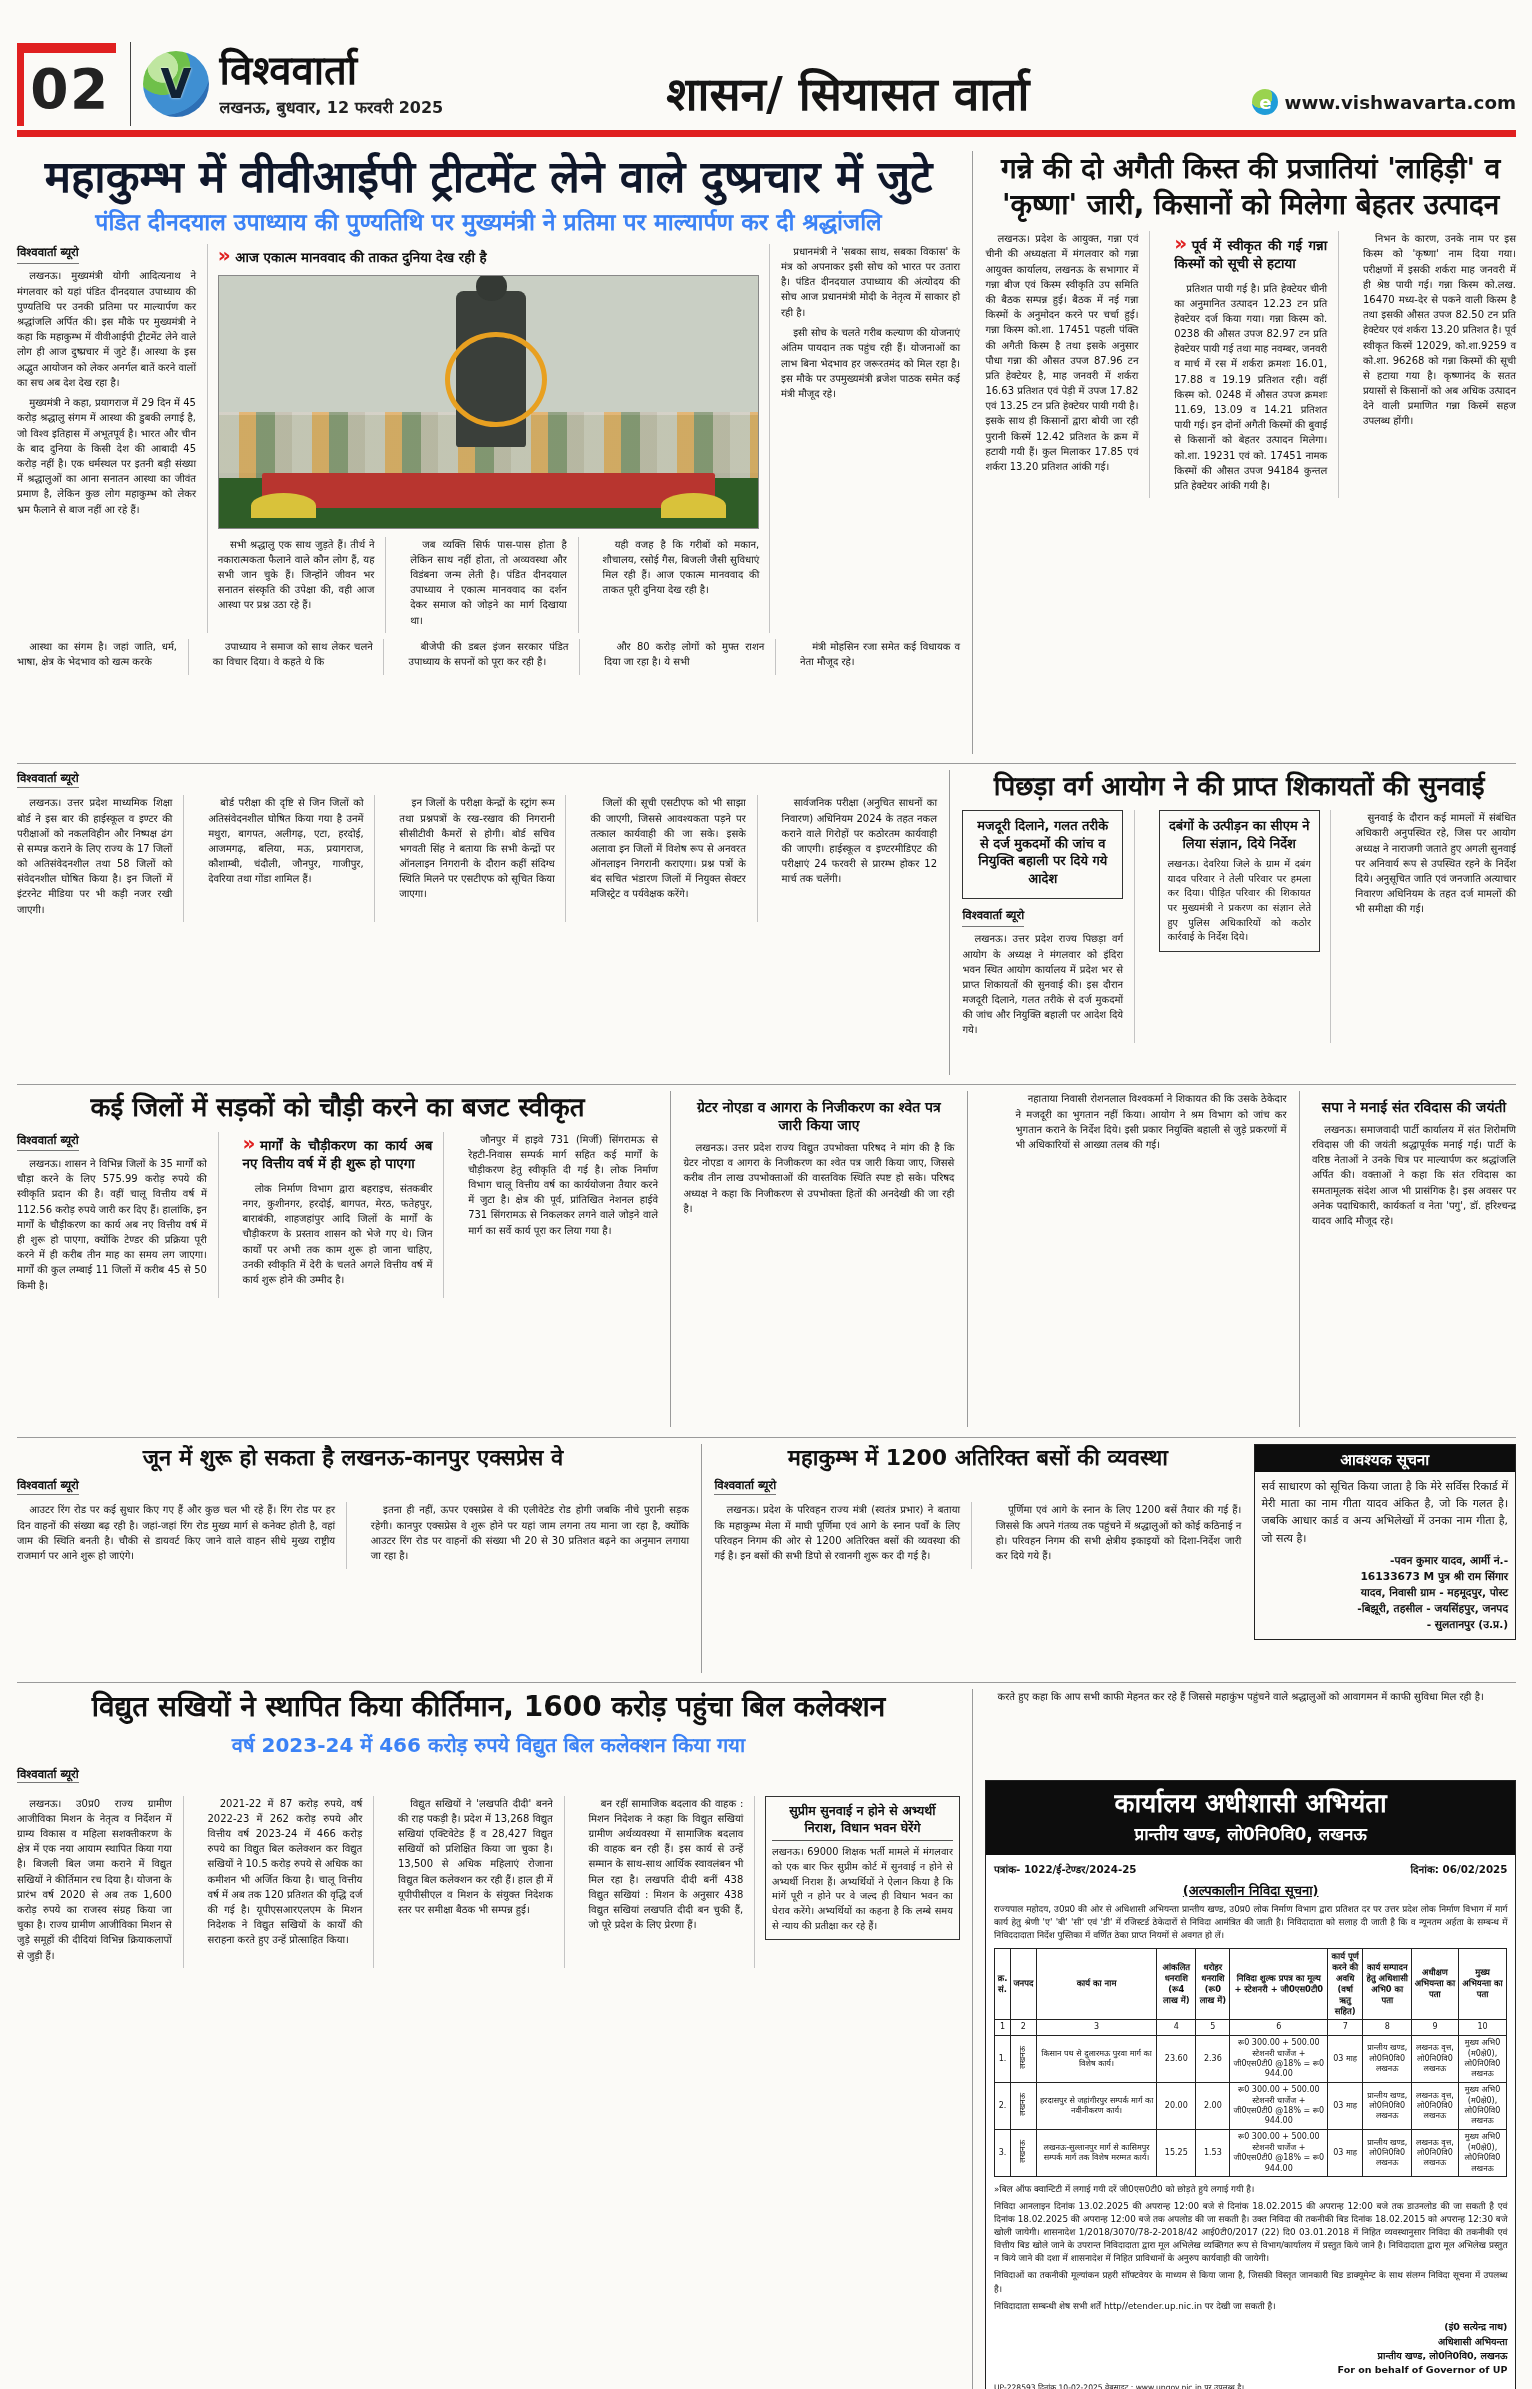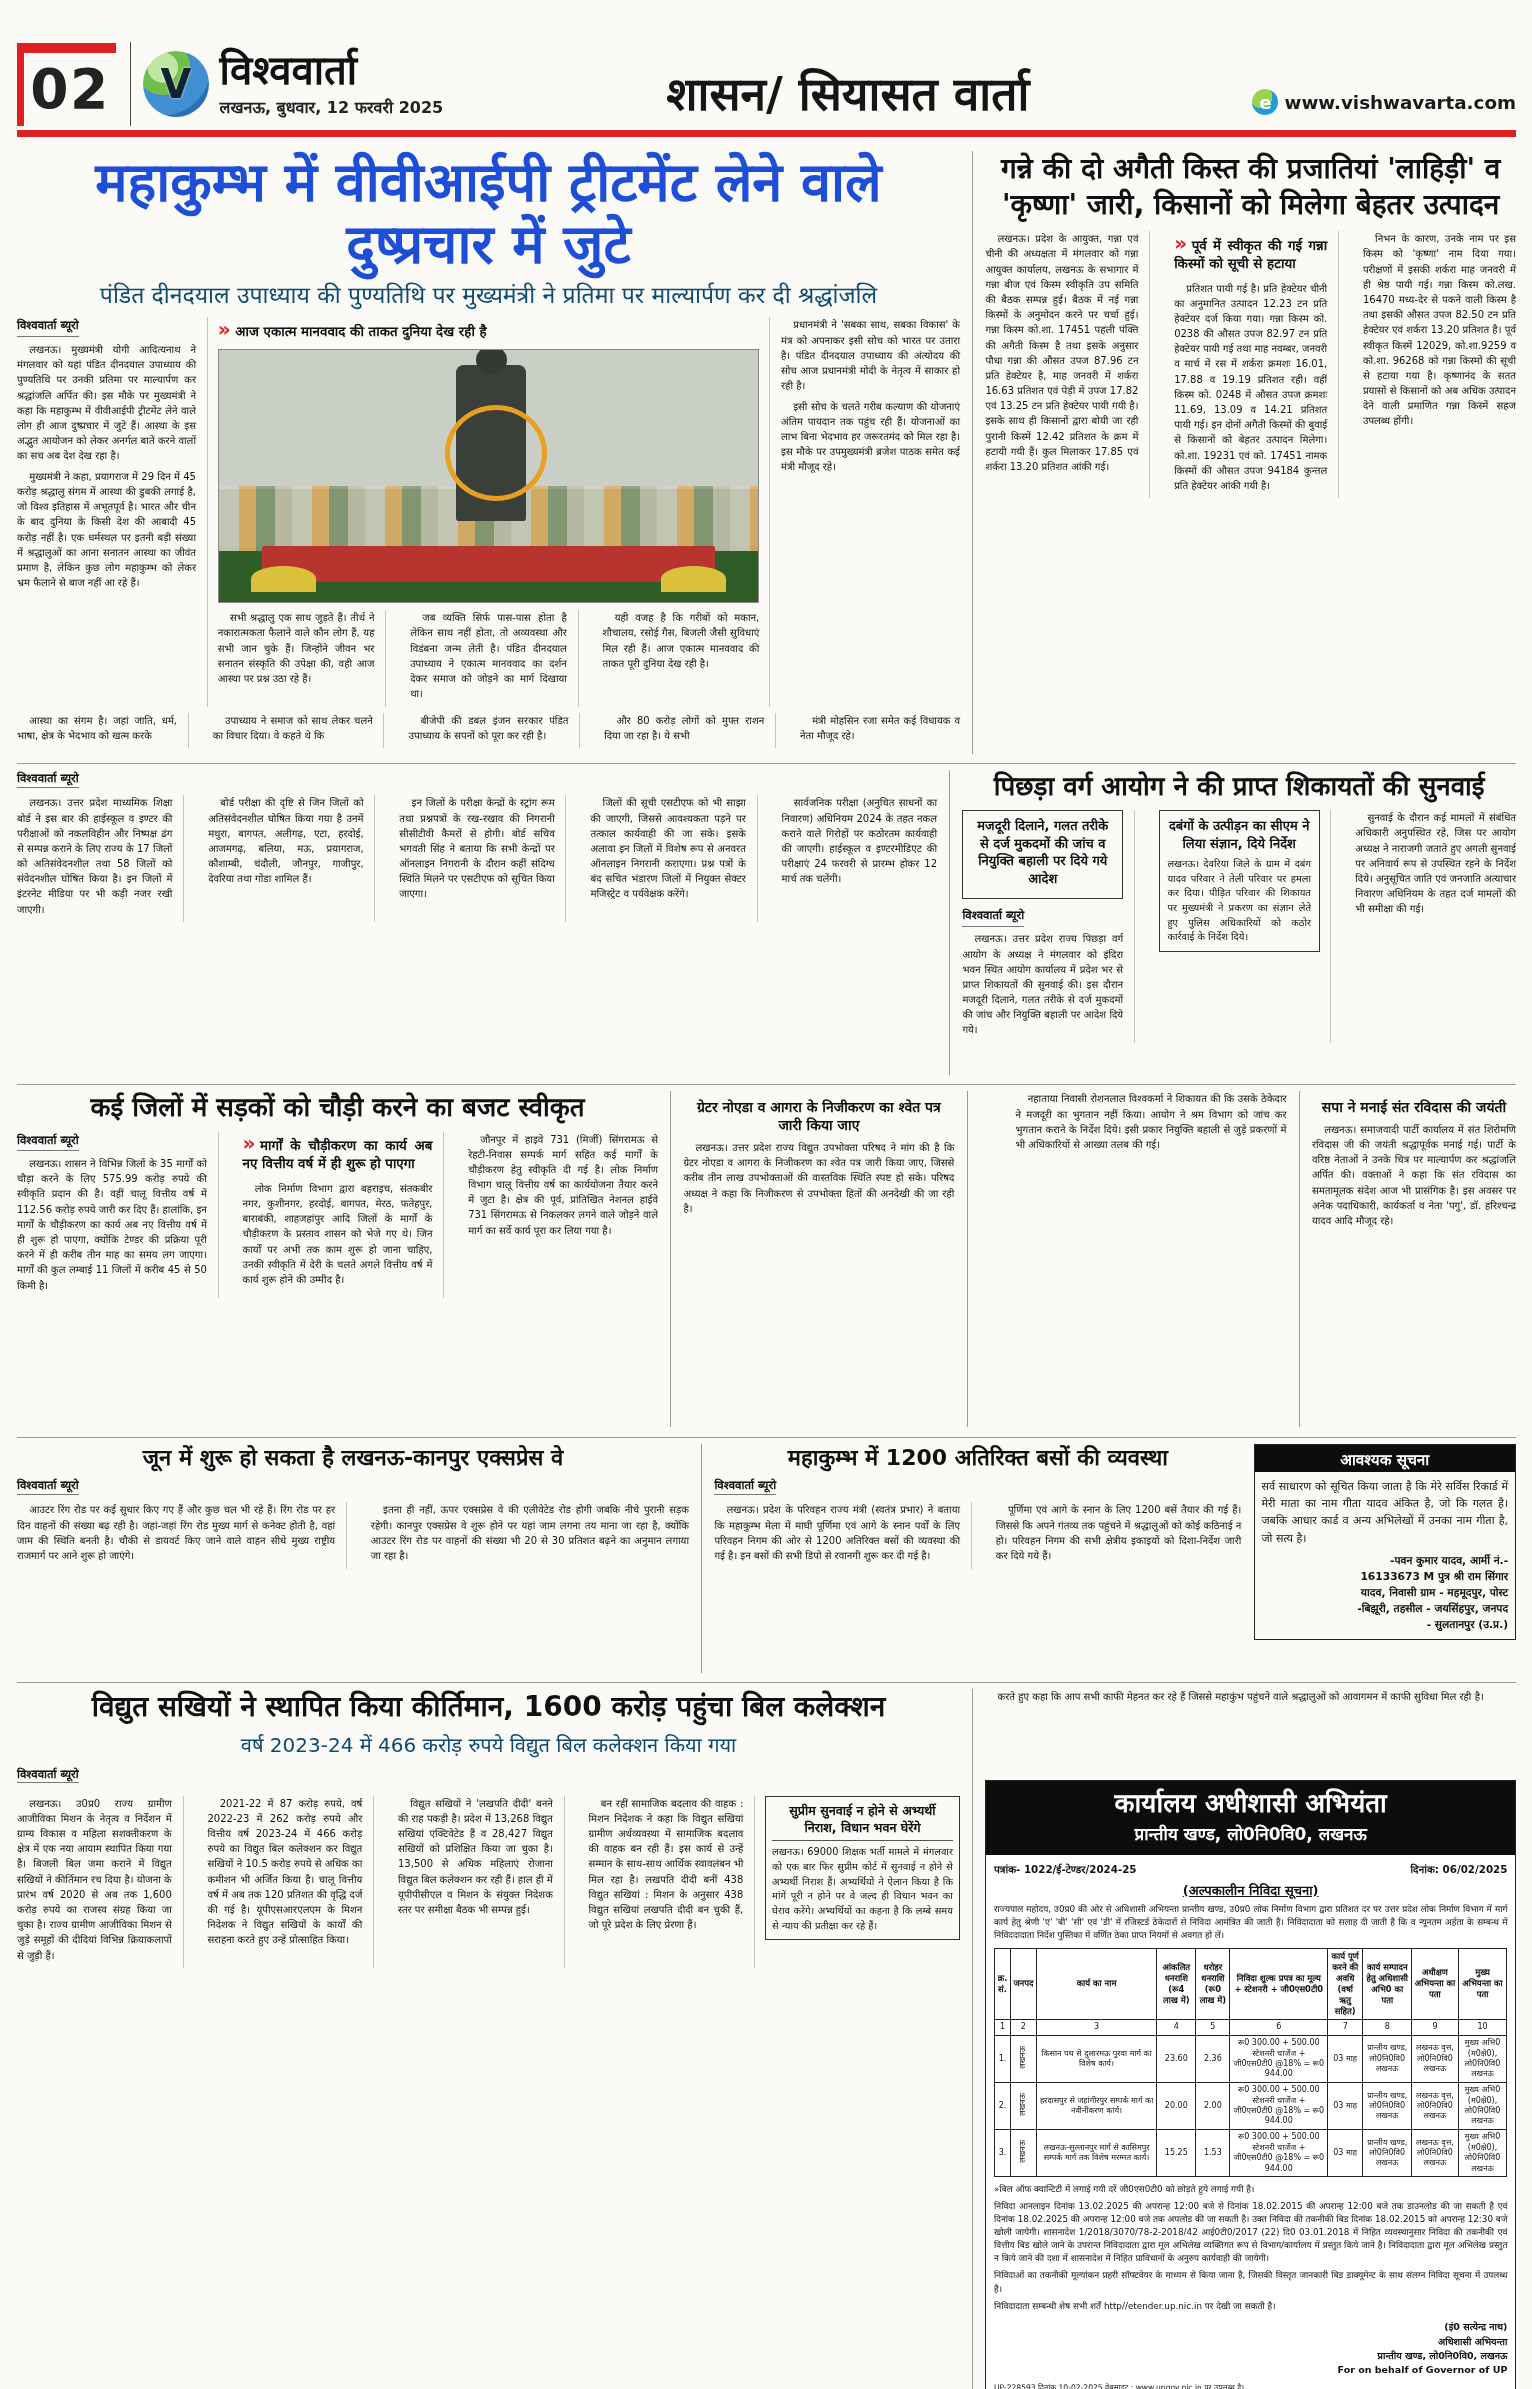--- a/index.html
+++ b/index.html
@@ -32,22 +32,22 @@
     width:26px;height:26px;border-radius:50%;
     background:radial-gradient(circle at 35% 30%,#9ad34f 0 45%,#1f9cd8 46% 100%);
     color:#fff;display:flex;align-items:center;justify-content:center;font-size:18.3px;font-weight:bold;
   }
   .red-rule{height:6.9px;background:#e02020;margin:4.6px 0 7.6px 0;}
   
   .band{display:flex;gap:12.2px;border-bottom:1.1px solid #9a9a9a;padding:6.1px 0 9.2px 0;}
   .band:last-of-type{border-bottom:none;}
   .story{min-width:0;}
   .vsep{border-left:1.1px solid #9a9a9a;padding-left:12.2px;}
-  h1.hl-xxl{font-size:54px;line-height:1.15;margin:1.5px 0 4.6px 0;text-align:center;font-weight:bold;color:#1d4ed8;}
-  h2.sub{font-size:23px;line-height:1.25;margin:0 0 7.6px 0;text-align:center;font-weight:normal;color:#0c4a6e;}
+  h1.hl-xxl{font-size:44px;line-height:1.15;margin:1.5px 0 4.6px 0;text-align:center;font-weight:bold;color:#0f172a;}
+  h2.sub{font-size:23px;line-height:1.25;margin:0 0 7.6px 0;text-align:center;font-weight:bold;color:#3b82f6;}
   h1.hl-xl{font-size:28px;line-height:1.3;margin:0 0 7.6px 0;text-align:center;font-weight:bold;}
   h1.hl-lg{font-size:26px;line-height:1.25;margin:0 0 7.6px 0;text-align:center;font-weight:bold;}
   h1.hl-md{font-size:22px;line-height:1.25;margin:0 0 6.1px 0;text-align:center;font-weight:bold;}
   .byline{font-weight:bold;font-size:11.5px;margin-bottom:4.6px;border-bottom:0.8px solid #777;display:inline-block;padding-bottom:1.5px;}
   .tcol{font-size:10px;line-height:1.52;text-align:justify;}
   .tcol p{margin:0 0 5.3px 0;text-indent:12.2px;}
   .colset{display:flex;gap:10.7px;}
   .colset > .tcol{flex:1;border-left:0.8px solid #c4c4c4;padding-left:24px;min-width:0;}
   .colset > .tcol:first-child{border-left:none;padding-left:0;}
   .chev{color:#e02020;font-weight:bold;font-size:20px;line-height:1;margin-right:4.6px;}

